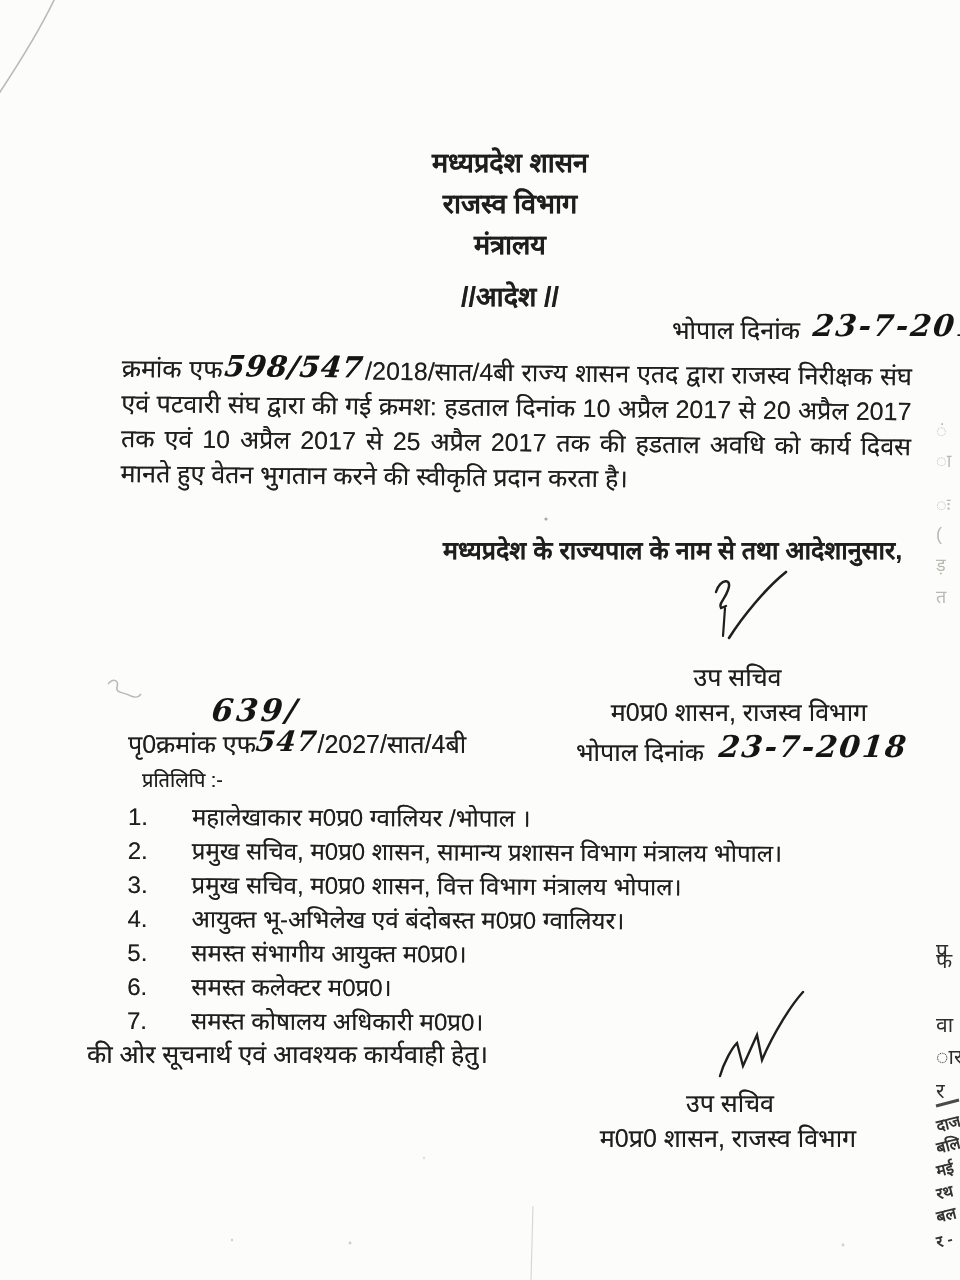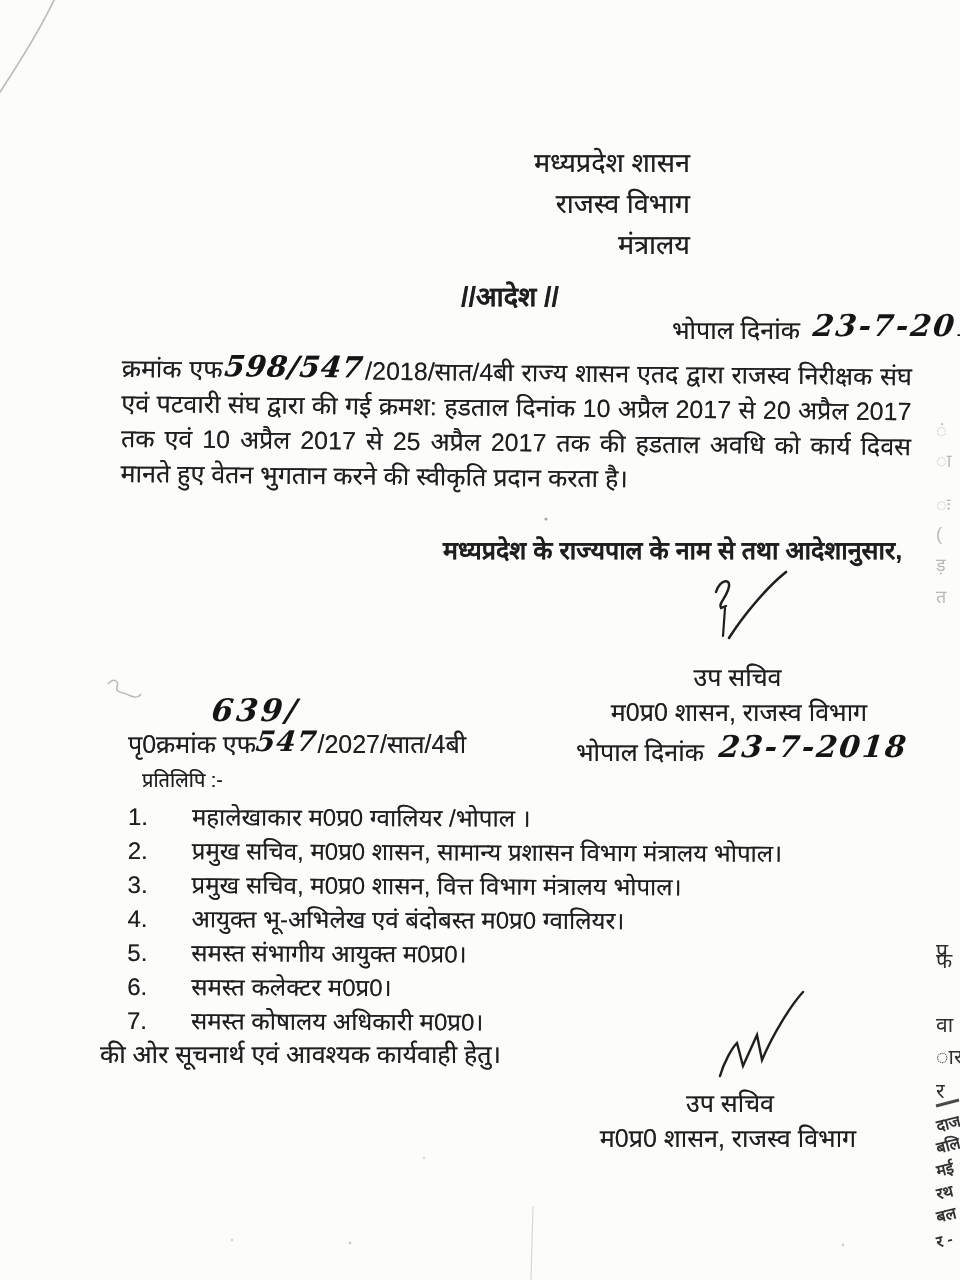--- a/index.html
+++ b/index.html
@@ -20,22 +20,22 @@
     font-family:"DejaVu Serif", serif;
     font-style:italic;
     font-weight:700;
     color:#151515;
     letter-spacing:2px;
     transform:skewX(-6deg);
     display:inline-block;
   }
   .abs{position:absolute;}
   
-  .header{left:330px;top:143px;width:360px;text-align:right;
-          font-size:27px;line-height:41px;}
+  .header{left:330px;top:143px;width:360px;text-align:center;
+          font-size:27px;line-height:41px;font-weight:bold;}
   .order-title{left:330px;top:277px;width:360px;text-align:center;font-size:27px;font-weight:bold;}
   
   .date-top{left:672px;top:311px;font-size:25px;white-space:nowrap;}
   .date-top .hand{font-size:30px;margin-left:6px;position:relative;top:-3px;}
   
   .para{left:122px;top:350px;width:790px;margin:0;
         font-size:25px;line-height:35px;text-align:justify;
         transform:rotate(.6deg);transform-origin:0 0;}
   .para .hand{font-size:29px;letter-spacing:1px;margin:0 2px;position:relative;top:-2px;}
   
@@ -50,21 +50,21 @@
   .sig-date .hand{font-size:30px;margin-left:8px;position:relative;top:-4px;}
   
   .endorse-num{left:212px;top:692px;font-size:31px;letter-spacing:3px;}
   .ref-line{left:128px;top:726px;font-size:25px;white-space:nowrap;}
   .ref-line .hand{font-size:28px;letter-spacing:1px;position:relative;top:-2px;}
   .copy-label{left:142px;top:766px;font-size:20px;}
   .copy-list{left:128px;top:804px;width:720px;transform:rotate(.25deg);transform-origin:0 0;}
   .copy-item{display:flex;font-size:24px;line-height:25px;margin-bottom:9px;}
   .copy-item .no{width:64px;flex:0 0 64px;}
   .copy-item .txt{flex:1;}
-  .closing{left:100px;top:1036px;font-size:25px;white-space:nowrap;}
+  .closing{left:87px;top:1036px;font-size:25px;white-space:nowrap;}
   .sig-bottom{left:712px;top:990px;}
   .f-desg{left:640px;top:1085px;width:180px;text-align:center;font-size:25px;}
   .f-dept{left:598px;top:1120px;width:260px;text-align:center;font-size:25px;white-space:nowrap;}
   
   .frag{position:absolute;left:936px;width:24px;overflow:hidden;white-space:nowrap;
         font-size:21px;color:#2e2e2e;font-family:"Liberation Sans",sans-serif;}
   .frag.small{font-size:16px;transform:rotate(-14deg);color:#333;font-weight:700;}
   .frag.faint{color:#b9b9b4;font-size:18px;text-shadow:none;}
   .artifacts{position:absolute;inset:0;pointer-events:none;}
 </style>

